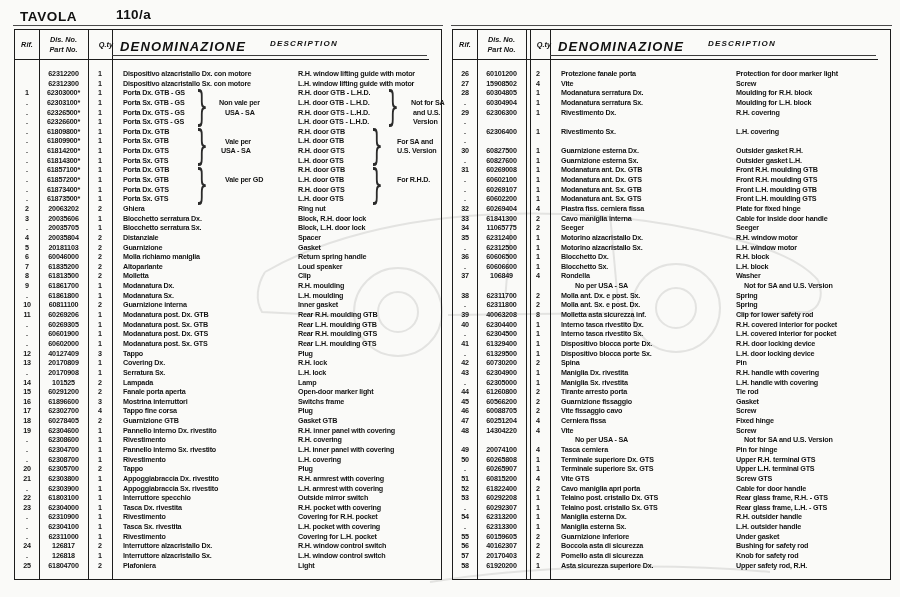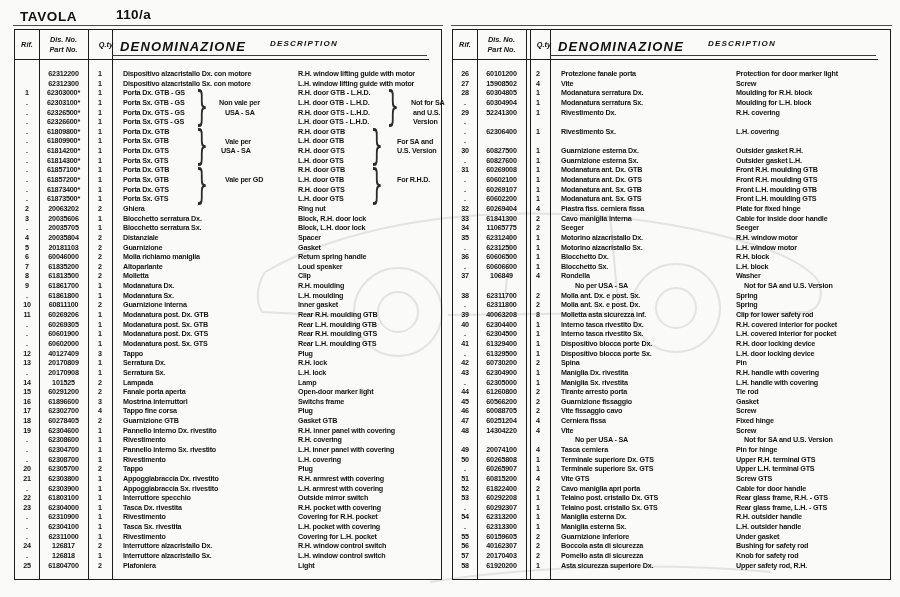--- a/index.html
+++ b/index.html
@@ -321,21 +321,21 @@
           <span class="c-rif">12</span>
           <span class="c-part">40127409</span>
           <span class="c-qty">3</span>
           <span class="c-den">Tappo</span>
           <span class="c-desc">Plug</span>
         </div>
         <div class="row">
           <span class="c-rif">13</span>
           <span class="c-part">20170809</span>
           <span class="c-qty">1</span>
-          <span class="c-den">Serratura Dx.</span>
+          <span class="c-den">Covering Dx.</span>
           <span class="c-desc">R.H. lock</span>
         </div>
         <div class="row">
           <span class="c-rif">.</span>
           <span class="c-part">20170908</span>
           <span class="c-qty">1</span>
           <span class="c-den">Serratura Sx.</span>
           <span class="c-desc">L.H. lock</span>
         </div>
         <div class="row">
@@ -521,21 +521,21 @@
         </div>
         <div class="row">
           <span class="c-rif">.</span>
           <span class="c-part">60304904</span>
           <span class="c-qty">1</span>
           <span class="c-den">Modanatura serratura Sx.</span>
           <span class="c-desc">Moulding for L.H. block</span>
         </div>
         <div class="row">
           <span class="c-rif">29</span>
-          <span class="c-part">52241300</span>
+          <span class="c-part">62306300</span>
           <span class="c-qty">1</span>
           <span class="c-den">Rivestimento Dx.</span>
           <span class="c-desc">R.H. covering</span>
         </div>
         <div class="row">
           <span class="c-rif">.</span>
           <span class="c-part"></span>
           <span class="c-qty"></span>
           <span class="c-den"></span>
           <span class="c-desc"></span>

